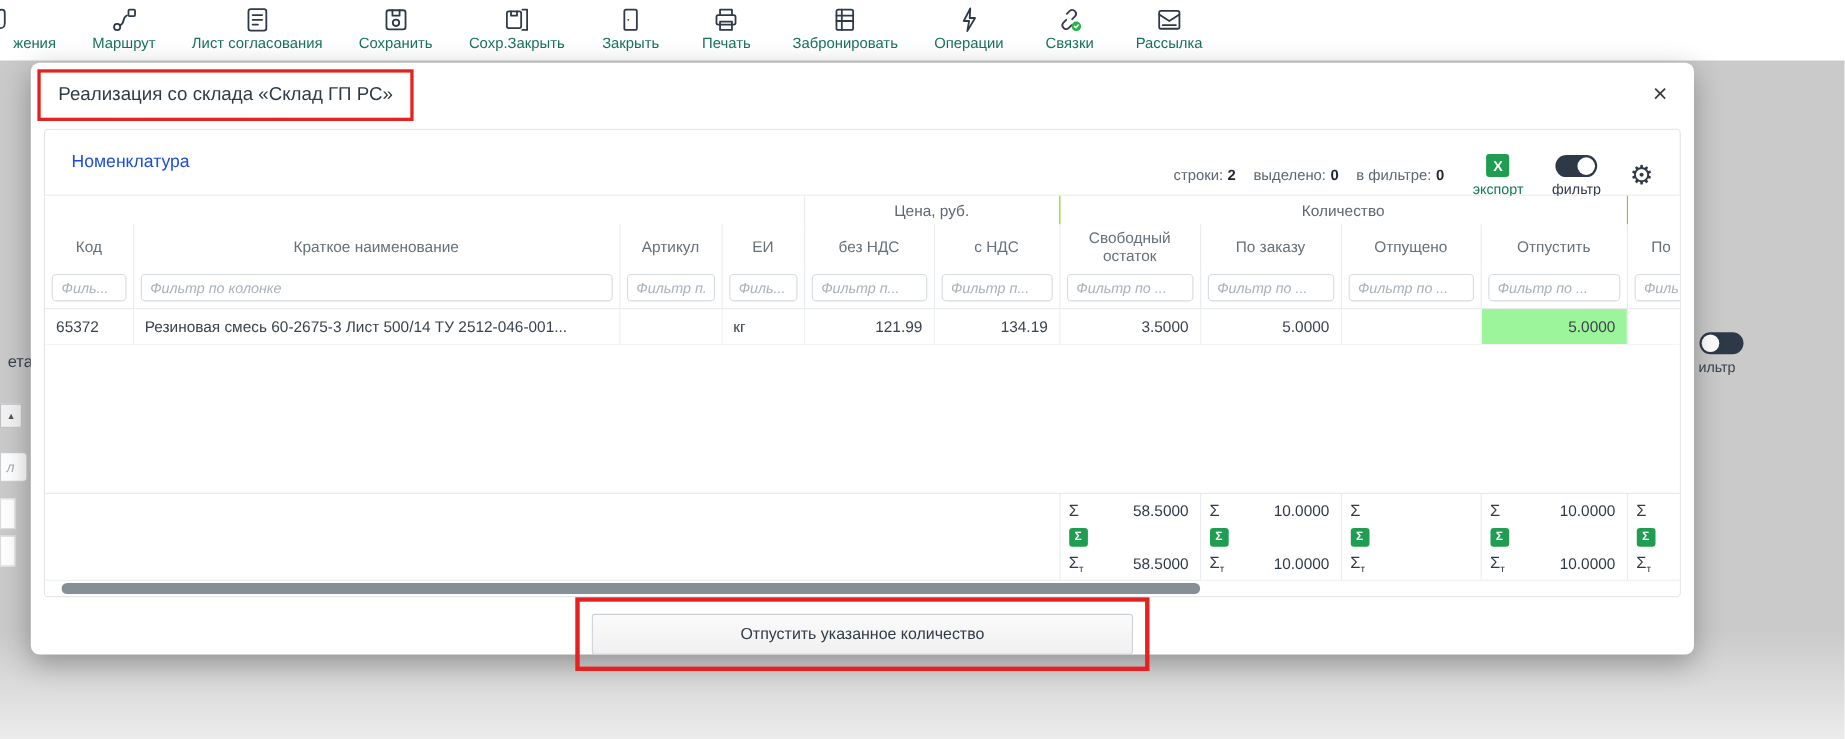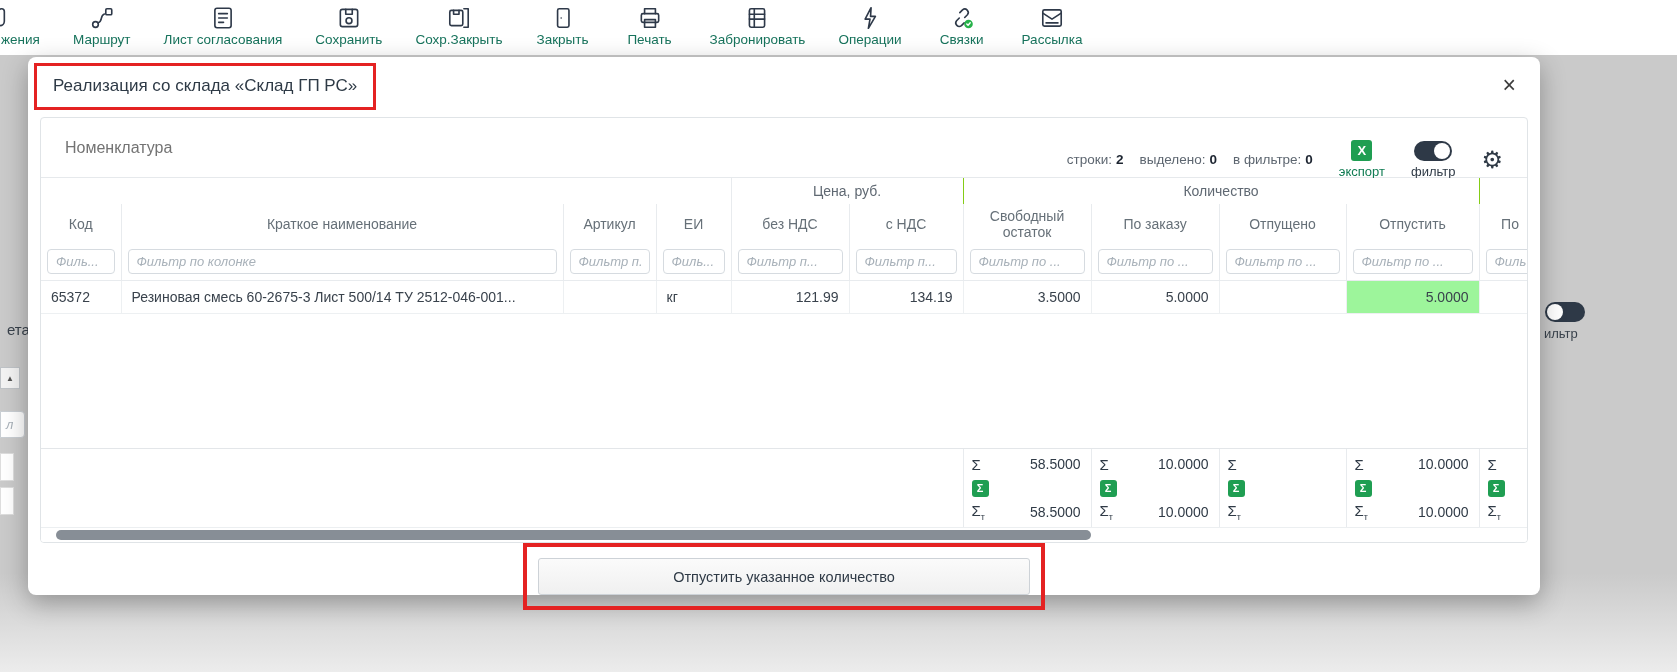--- a/index.html
+++ b/index.html
@@ -11,21 +11,21 @@
 
   
   .toolbar { position:absolute; top:0; left:0; width:1677px; height:55px;
     background:#fff; display:flex; align-items:flex-start; gap:33px; padding:5px 0 0 0; }
   .tb-item { display:flex; flex-direction:column; align-items:center; gap:2px;
     cursor:pointer; min-width:54px; }
   .tb-item svg { display:block; }
   .tb-label { font-size:13.5px; color:#17735c; white-space:nowrap; line-height:1.1; }
   .tb-partial { min-width:40px; align-items:flex-start; }
   .tb-partial svg { margin-left:-13px; }
-  .tb-partial .tb-label { margin-left:1px; }
+  .tb-partial .tb-label { margin-left:12px; }
 
   
   .overlay { position:absolute; top:55px; left:0; width:1677px; height:617px;
     background:linear-gradient(180deg,#cacaca 0%, #cacaca 84%, #ececec 100%); }
   .frag-left-text { position:absolute; left:7px; top:266px; font-size:15px; color:#39424c; }
   .frag-arrow { position:absolute; left:0; top:312px; width:20px; height:22px;
     background:#f3f3f3; border:1px solid #bfc3c7; display:flex; align-items:center;
     justify-content:center; font-size:8px; color:#555; }
   .frag-input { position:absolute; left:0; top:356px; width:25px; height:27px;
     background:#fff; border:1px solid #c9ced3; border-radius:0 4px 4px 0;
@@ -46,21 +46,21 @@
   .title-annotation { display:inline-block; border:3px solid #e42222; padding:10px 16px 11px; }
   .modal-title { font-size:17px; color:#2e3a46; }
   .close-btn { position:absolute; top:17px; right:24px; font-size:23px; color:#3c3c3c;
     cursor:pointer; line-height:1; }
 
   
   .panel { margin:4px 12px 0; border:1px solid #e0e4e7; border-radius:4px;
     height:426px; min-height:426px; display:flex; flex-direction:column; overflow:hidden; background:#fff; }
   .panel-header { height:60px; min-height:60px; display:flex; align-items:center;
     padding:0 24px; border-bottom:1px solid #e6e9ec; }
-  .panel-title { font-size:16px; color:#737373; }
+  .panel-title { font-size:16px; color:#1d4ed8; }
   .panel-controls { margin-left:auto; display:flex; align-items:center; gap:26px;margin-top:24px; }
   .stats { display:flex; gap:16px; font-size:13.5px; color:#5d6670; align-items:center; }
   .stat b { color:#1c2430; margin-left:4px; }
   .export { display:flex; flex-direction:column; align-items:center; gap:3px; cursor:pointer; }
   .excel-icon { width:21px; height:21px; background:#1f9e52; color:#fff; border-radius:3px;
     display:flex; align-items:center; justify-content:center; font-weight:bold; font-size:13px; }
   .export-label { font-size:13px; color:#0f7b52; }
   .filter-toggle-wrap { display:flex; flex-direction:column; align-items:center; gap:3px; }
   .toggle { width:38px; height:20px; background:#2e3947; border-radius:10px; position:relative; cursor:pointer; }
   .toggle .knob { position:absolute; right:2px; top:2px; width:16px; height:16px; background:#fff; border-radius:50%; }

